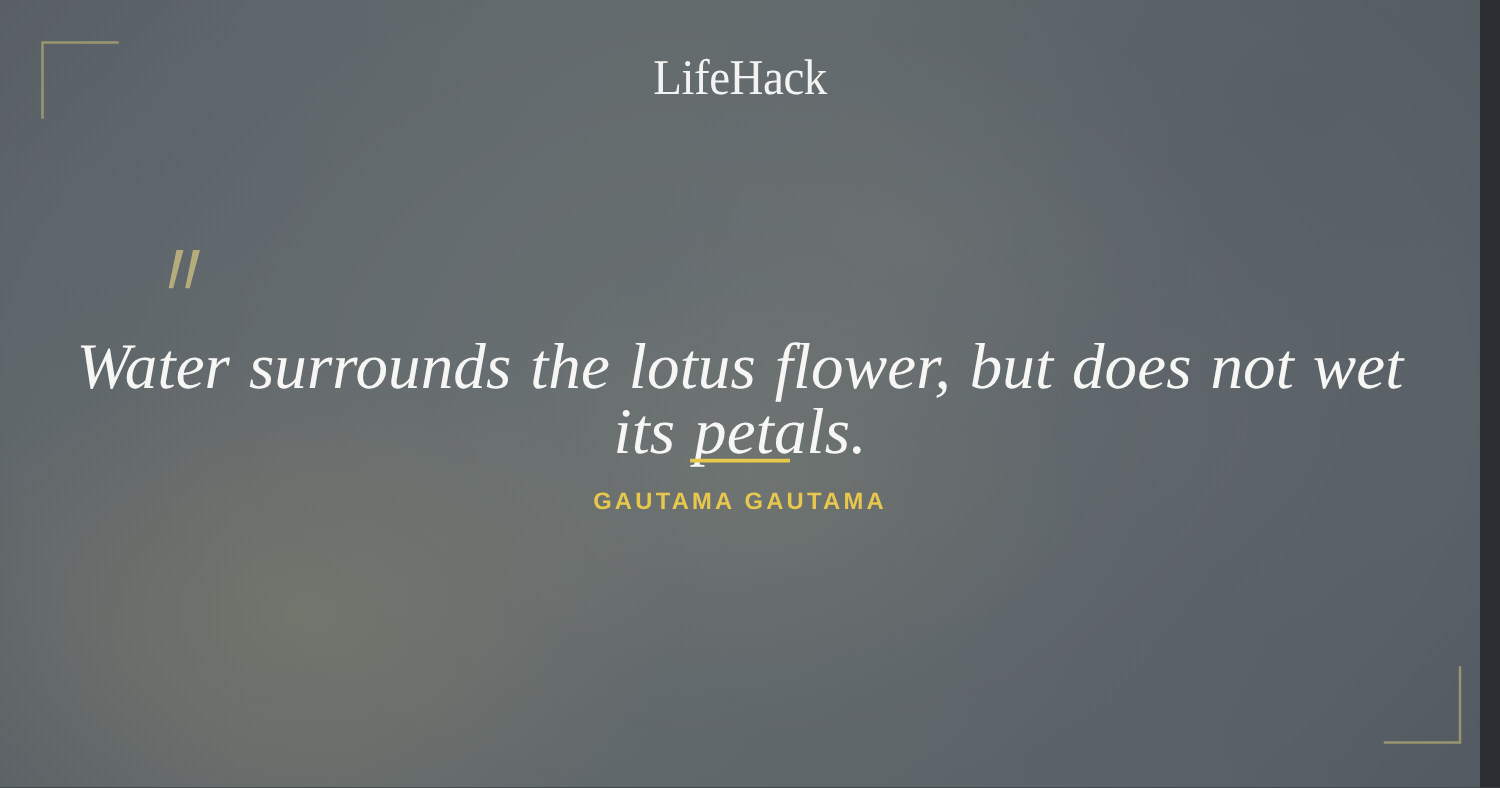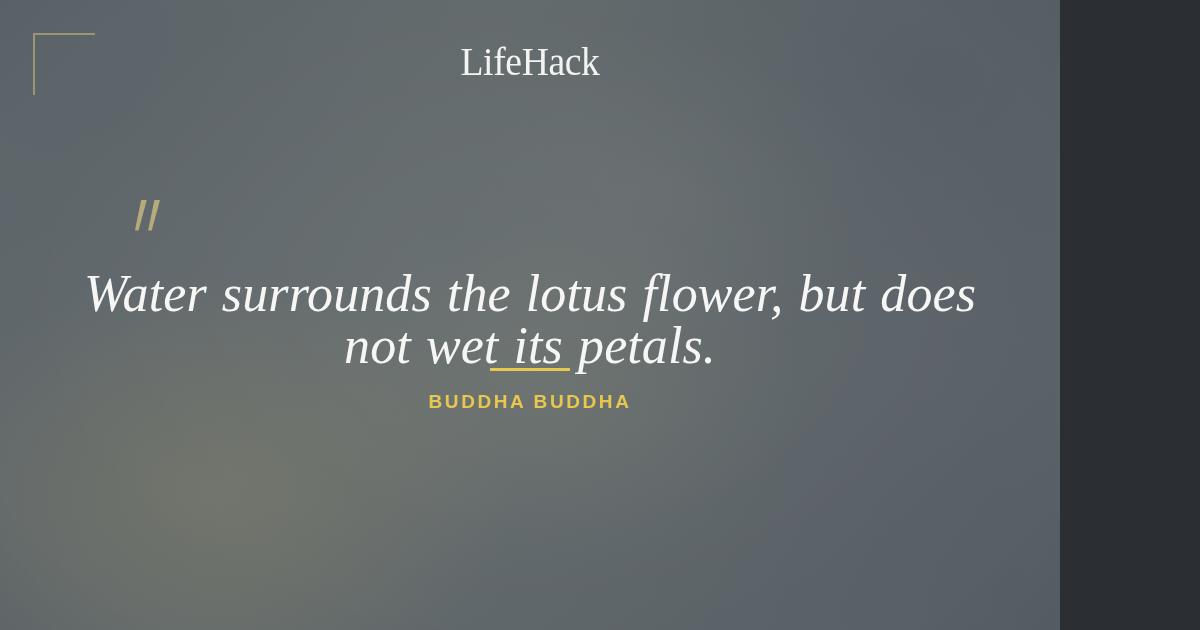--- a/index.html
+++ b/index.html
@@ -2,21 +2,21 @@
 <html><head>
 <meta charset="utf-8">
 <style>
   html, body {
     margin: 0;
     padding: 0;
     background: #2b2f33;
   }
   #card {
     position: relative;
-    width: 1060px;
+    width: 1184px;
     height: 630px;
     overflow: hidden;
     font-family: "Liberation Sans", sans-serif;
     background-color: #5f666a;
   }
 
   
   .bg-layer {
     position: absolute;
     inset: 0;
@@ -154,15 +154,15 @@
       <path d="M24.0 4.0 L29.6 4.0 L26.2 34.5 L22.6 34.5 Z" fill="#b5ab7c" transform="skewX(-9)"></path>
     </svg>
   </div>
 
   <div id="quote-text">Water surrounds the lotus flower, but does not wet its petals.</div>
 
   <div id="divider-wrap">
     <span id="divider"></span>
   </div>
 
-  <div id="attribution">BUDDHA BUDDHA</div>
+  <div id="attribution">GAUTAMA GAUTAMA</div>
 
 </div>
 
 </body></html>

